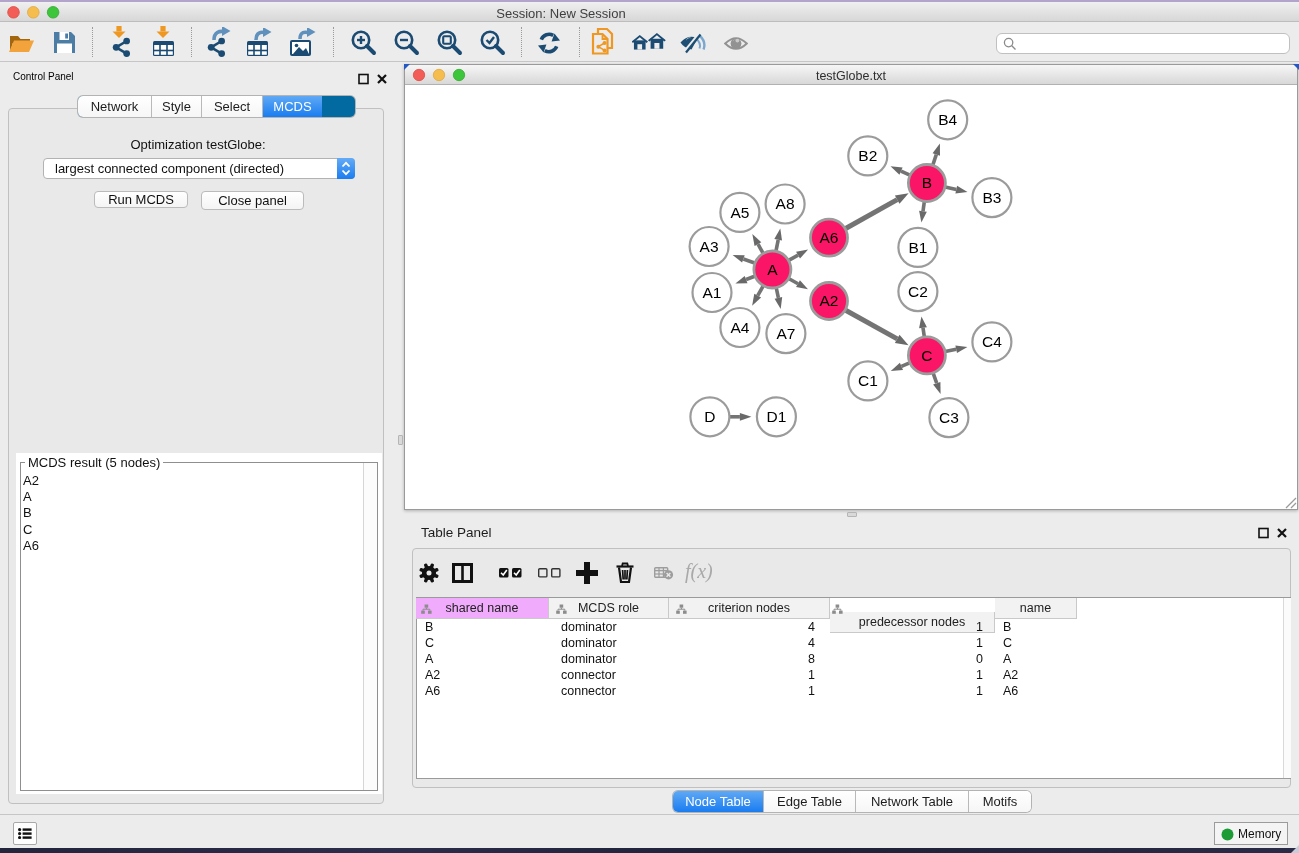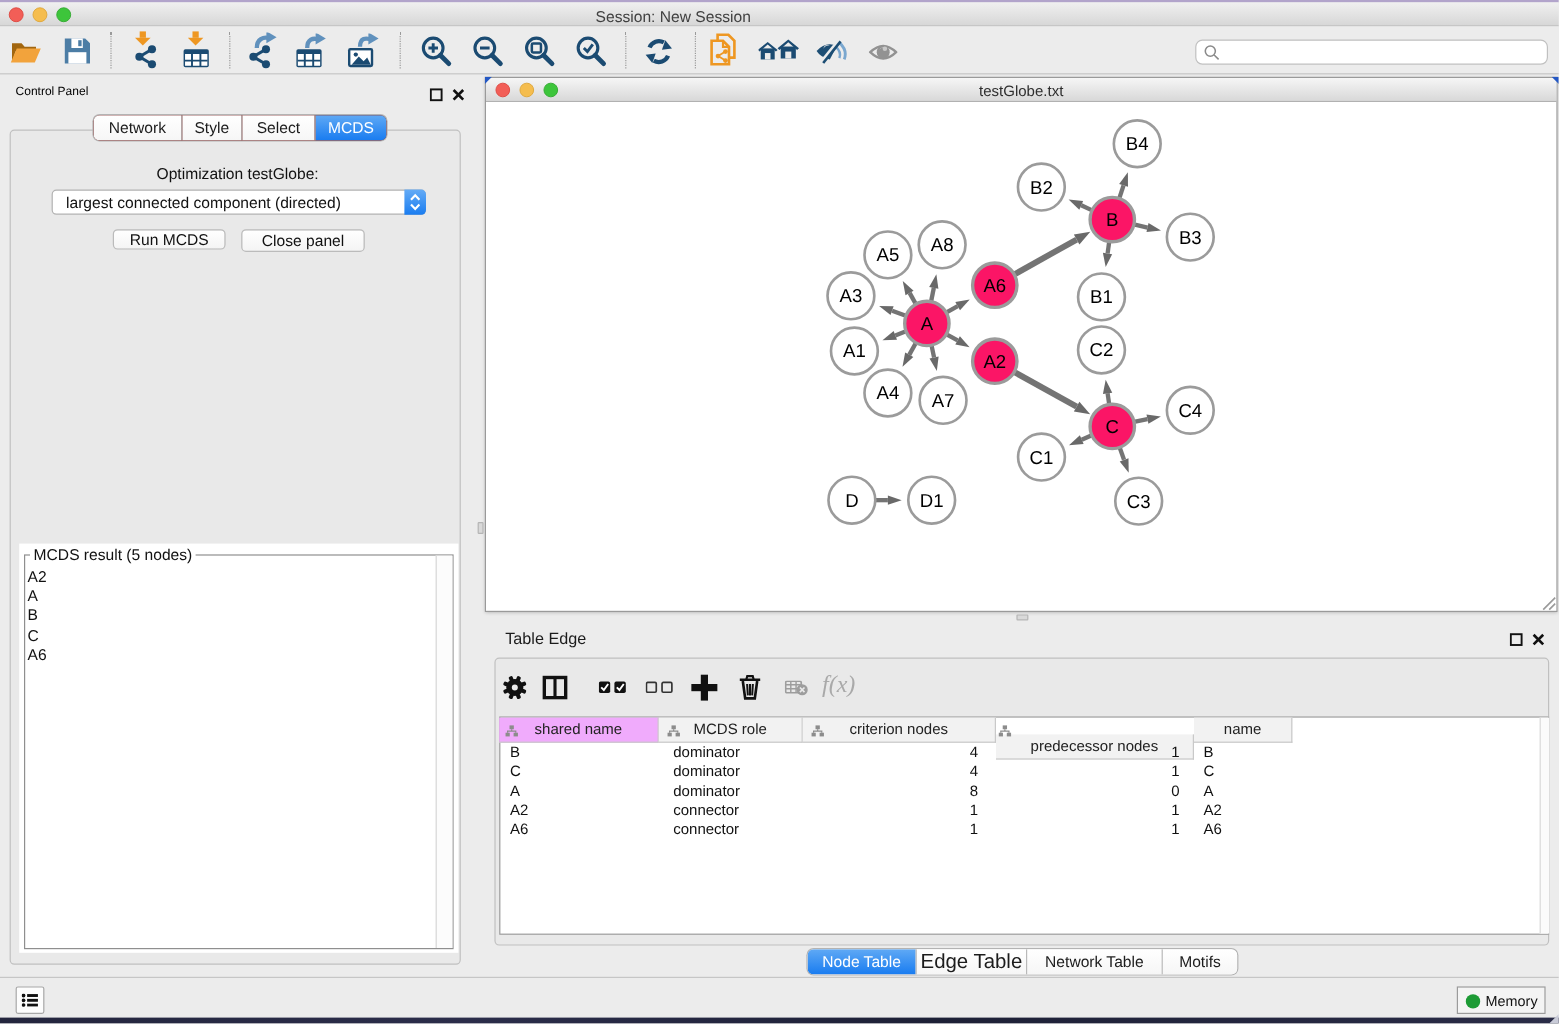--- a/index.html
+++ b/index.html
@@ -141,21 +141,21 @@
 <svg style="position:absolute;left:1003px;top:37px" width="14" height="14" viewBox="0 0 14 14">
     <circle cx="5.6" cy="5.6" r="4.2" fill="none" stroke="#8a8a8a" stroke-width="1.3"></circle>
     <line x1="8.8" y1="8.8" x2="12.5" y2="12.5" stroke="#8a8a8a" stroke-width="1.3"></line>
   </svg>
 <div class="abs" style="left:13px;top:71px;font-size:10px;color:#000000">Control Panel</div>
 <svg style="position:absolute;left:358px;top:73px" width="30" height="12" viewBox="0 0 30 12">
     <rect x="1" y="1.5" width="9" height="9" fill="none" stroke="#111" stroke-width="1.6"></rect>
     <path d="M20,2 L28,10 M28,2 L20,10" stroke="#111" stroke-width="2.2"></path>
   </svg>
 <div class="abs" style="left:8px;top:108px;width:376px;height:696px;background:#e9e9e9;border:1px solid #c0c0c0;border-radius:4px"></div>
-<div class="abs" style="left:78px;top:96px;height:21px;width:244px;border-radius:5px;box-shadow:0 0 0 1px #b3b3b3;overflow:hidden;display:flex;background:#7f1d1d">
+<div class="abs" style="left:78px;top:96px;height:21px;width:277px;border-radius:5px;box-shadow:0 0 0 1px #b3b3b3;overflow:hidden;display:flex;background:#0369a1">
     <div style="width:73px;height:21px;background:linear-gradient(#ffffff,#f6f6f6);color:#1c1c1c;font-size:13px;display:flex;align-items:center;justify-content:center">Network</div>
     <div style="width:50px;height:21px;background:linear-gradient(#ffffff,#f6f6f6);color:#1c1c1c;border-left:1px solid #b9b9b9;font-size:13px;display:flex;align-items:center;justify-content:center">Style</div>
     <div style="width:61px;height:21px;background:linear-gradient(#ffffff,#f6f6f6);color:#1c1c1c;border-left:1px solid #b9b9b9;font-size:13px;display:flex;align-items:center;justify-content:center">Select</div>
     <div style="width:60px;height:21px;background:linear-gradient(#5fa9f5,#197cf0);color:#fff;border-left:1px solid #b9b9b9;font-size:13px;display:flex;align-items:center;justify-content:center">MCDS</div>
   </div>
 <div class="abs" style="left:8px;top:137px;width:380px;text-align:center;font-size:13px;color:#111">Optimization testGlobe:</div>
 <div class="abs" style="left:43px;top:158px;width:312px;height:21px;background:#fff;border:1px solid #b2b2b2;border-radius:4px"></div>
 <div class="abs" style="left:55px;top:161px;font-size:13px;color:#111">largest connected component (directed)</div>
 <div class="abs" style="left:337px;top:158px;width:18px;height:21px;background:linear-gradient(#64abf6,#1a7df0);border-radius:0 4px 4px 0"></div>
 <svg style="position:absolute;left:339px;top:160px" width="14" height="17" viewBox="0 0 14 17">
@@ -263,21 +263,21 @@
     <path d="M12,2 L2,12 M12,7 L7,12" stroke="#9a9a9a" stroke-width="1.3"></path>
   </svg>
 <div class="abs" style="left:398px;top:435px;width:5px;height:10px;background:#d9d9d9;border:1px solid #b5b5b5;border-radius:1px"></div>
 <div class="abs" style="left:847px;top:512px;width:10px;height:5px;background:#d9d9d9;border:1px solid #b5b5b5;border-radius:1px"></div>
 <svg style="position:absolute;left:404px;top:64px" width="6" height="6" viewBox="0 0 6 6">
     <polygon points="0,0 6,0 0,6" fill="#2458c4"></polygon>
   </svg>
 <svg style="position:absolute;left:1293px;top:64px" width="6" height="6" viewBox="0 0 6 6">
     <polygon points="0,0 6,0 6,6" fill="#2458c4"></polygon>
   </svg>
-<div class="abs" style="left:421px;top:525px;font-size:13.5px;color:#1c1c1c">Table Edge</div>
+<div class="abs" style="left:421px;top:525px;font-size:13.5px;color:#1c1c1c">Table Panel</div>
 <svg style="position:absolute;left:1258px;top:527px" width="30" height="12" viewBox="0 0 30 12">
     <rect x="1" y="1.5" width="9" height="9" fill="none" stroke="#111" stroke-width="1.6"></rect>
     <path d="M20,2 L28,10 M28,2 L20,10" stroke="#111" stroke-width="2.2"></path>
   </svg>
 <div class="abs" style="left:412px;top:548px;width:879px;height:240px;background:#e9e9e9;border:1px solid #c0c0c0;border-radius:4px"></div>
 <svg style="position:absolute;left:419px;top:563px" width="20" height="20" viewBox="0 0 20 20">
     <rect x="8.3" y="0" width="3.4" height="5" rx="1.2" fill="#111" transform="rotate(22.5 10 10)"></rect>
     <rect x="8.3" y="0" width="3.4" height="5" rx="1.2" fill="#111" transform="rotate(67.5 10 10)"></rect>
     <rect x="8.3" y="0" width="3.4" height="5" rx="1.2" fill="#111" transform="rotate(112.5 10 10)"></rect>
     <rect x="8.3" y="0" width="3.4" height="5" rx="1.2" fill="#111" transform="rotate(157.5 10 10)"></rect>
@@ -375,21 +375,21 @@
 <div class="abs" style="left:908px;top:668px;width:75px;text-align:right;font-size:12.5px;color:#111">1</div>
 <div class="abs" style="left:1003px;top:668px;font-size:12.5px;color:#111">A2</div>
 <div class="abs" style="left:425px;top:684px;font-size:12.5px;color:#111">A6</div>
 <div class="abs" style="left:561px;top:684px;font-size:12.5px;color:#111">connector</div>
 <div class="abs" style="left:740px;top:684px;width:75px;text-align:right;font-size:12.5px;color:#111">1</div>
 <div class="abs" style="left:908px;top:684px;width:75px;text-align:right;font-size:12.5px;color:#111">1</div>
 <div class="abs" style="left:1003px;top:684px;font-size:12.5px;color:#111">A6</div>
 <div class="abs" style="left:1283px;top:598px;width:8px;height:180px;background:#fbfbfb;border-left:1px solid #d9d9d9"></div>
 <div class="abs" style="left:673px;top:791px;height:21px;width:358px;border-radius:5px;box-shadow:0 0 0 1px #b3b3b3;overflow:hidden;display:flex;background:#fff">
     <div style="width:90px;height:21px;background:linear-gradient(#5fa9f5,#197cf0);color:#fff;font-size:13px;display:flex;align-items:center;justify-content:center">Node Table</div>
-    <div style="width:92px;height:21px;background:linear-gradient(#ffffff,#f6f6f6);color:#1c1c1c;border-left:1px solid #b9b9b9;font-size:17px;display:flex;align-items:center;justify-content:center">Edge Table</div>
+    <div style="width:92px;height:21px;background:linear-gradient(#ffffff,#f6f6f6);color:#1c1c1c;border-left:1px solid #b9b9b9;font-size:13px;display:flex;align-items:center;justify-content:center">Edge Table</div>
     <div style="width:113px;height:21px;background:linear-gradient(#ffffff,#f6f6f6);color:#1c1c1c;border-left:1px solid #b9b9b9;font-size:13px;display:flex;align-items:center;justify-content:center">Network Table</div>
     <div style="width:63px;height:21px;background:linear-gradient(#ffffff,#f6f6f6);color:#1c1c1c;border-left:1px solid #b9b9b9;font-size:13px;display:flex;align-items:center;justify-content:center">Motifs</div>
   </div>
 <div class="abs" style="left:0;top:814px;width:1299px;height:33px;background:#ececec;border-top:1px solid #c6c6c6"></div>
 <div class="abs" style="left:13px;top:822px;width:24px;height:23px;background:#fdfdfd;border:1px solid #a8a8a8;border-radius:2px"></div>
 <svg style="position:absolute;left:18px;top:828px" width="14" height="11" viewBox="0 0 14 11">
     <circle cx="1.6" cy="1.6" r="1.6" fill="#111"></circle>
     <circle cx="1.6" cy="5.6" r="1.6" fill="#111"></circle>
     <circle cx="1.6" cy="9.6" r="1.6" fill="#111"></circle>
     <rect x="4.6" y="0.4" width="9" height="2.4" fill="#111"></rect>

